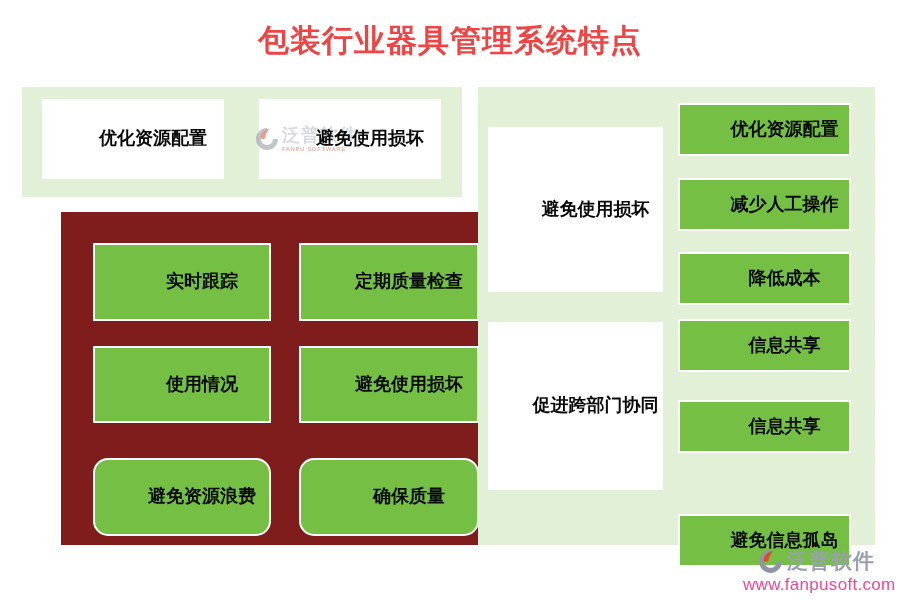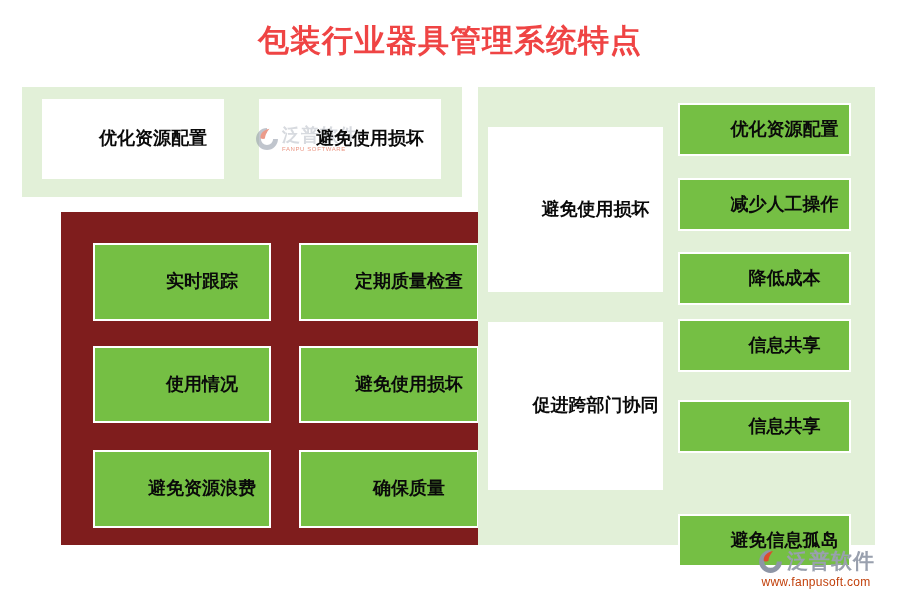--- a/index.html
+++ b/index.html
@@ -24,42 +24,42 @@
   .white{background:#ffffff;}
   .green{background:#75bf44;border:2px solid #ffffff;}
   
   .lt-b1{left:20px;top:12px;width:182px;height:80px;}
   .lt-b2{left:237px;top:12px;width:182px;height:80px;}
   
   .t-c1{left:32px;width:178px;}
   .t-c2{left:238px;width:180px;}
   .t-r1{top:31px;height:78px;}
   .t-r2{top:134px;height:77px;}
-  .t-r3{top:238px;height:78px;}
+  .t-r3{top:246px;height:78px;border-radius:15px;}
   
   .rt-h1{left:10px;top:40px;width:175px;height:165px;}
   .rt-h2{left:10px;top:235px;width:175px;height:168px;}
   .rt-g{left:200px;width:173px;height:53px;}
   .rt-g1a{top:16px;}  .rt-g1b{top:91px;}  .rt-g1c{top:165px;}
   .rt-g2a{top:232px;} .rt-g2b{top:313px;} .rt-g2c{top:383px;margin-top:44px;}
   
   .watermark{
     position:absolute;left:254px;top:126px;z-index:1;display:flex;align-items:flex-start;gap:2px;
     pointer-events:none;
   }
   .watermark svg{width:26px;height:26px;opacity:.55;}
   .wm-txt{display:flex;flex-direction:column;align-items:flex-start;}
   .wm-brand{font-size:18px;font-weight:bold;color:rgba(150,158,172,.38);letter-spacing:1px;line-height:1.1;}
   .wm-tag{font-size:6px;color:rgba(221,75,44,.6);letter-spacing:.6px;}
   
   .footer{position:absolute;top:547px;left:743px;width:146px;}
   .footer-row{display:flex;align-items:center;justify-content:center;gap:3px;}
   .footer-row svg{width:27px;height:27px;}
   .brand{font-size:21px;font-weight:bold;color:#99a0ae;letter-spacing:1px;}
-  .url{text-align:center;font-size:12px;color:#c2410c;margin-top:0;letter-spacing:.3px;}
+  .url{text-align:center;font-size:17px;color:#ec4899;margin-top:0;letter-spacing:.3px;}
 </style>
 </head>
 <body>
 
 <div class="stage">
 
   <div class="title">包装行业器具管理系统特点</div>
 
   <div class="panel panel-lt">
     <div class="box white lt-b1">

